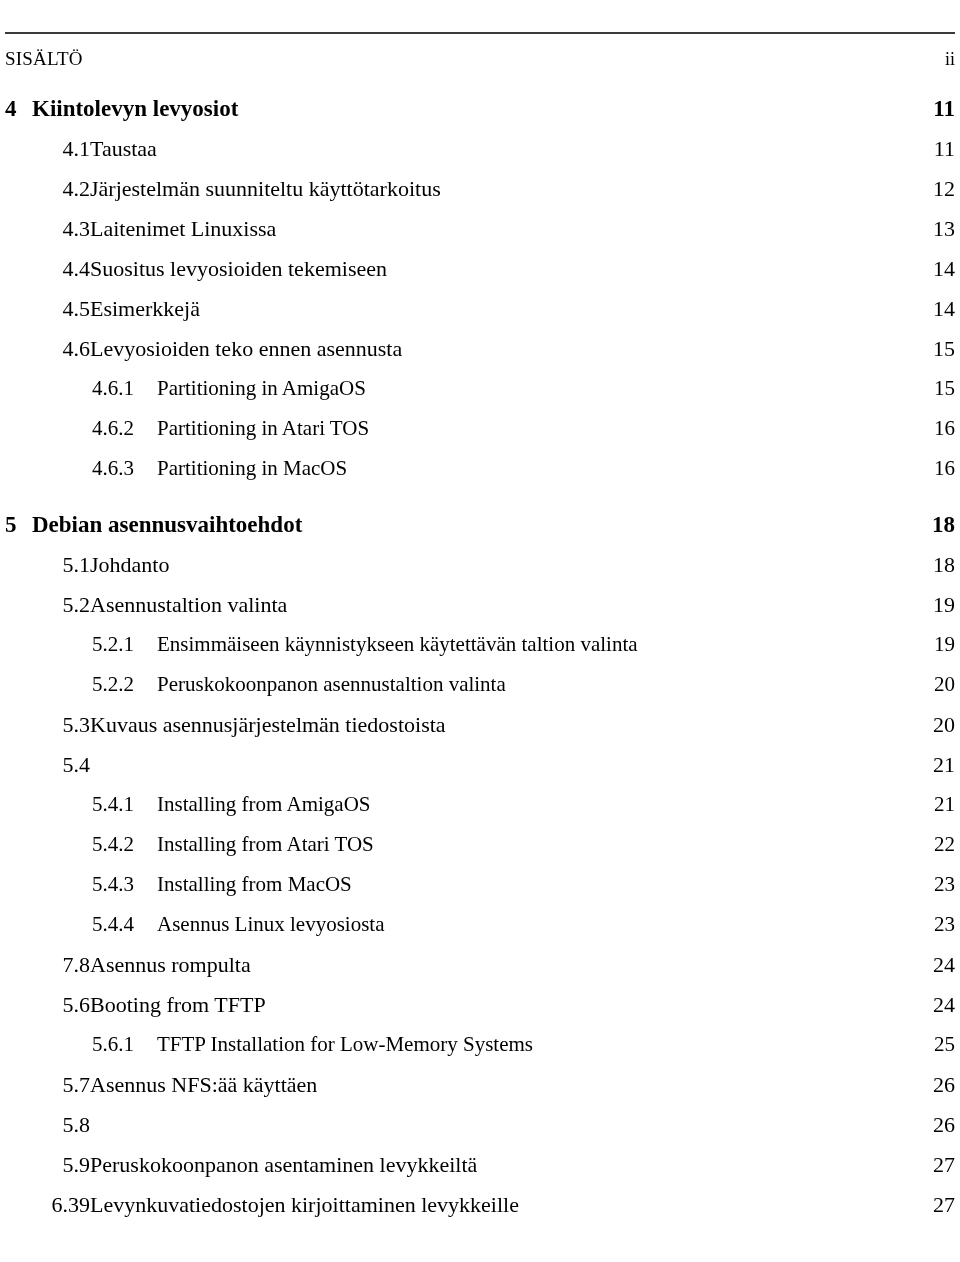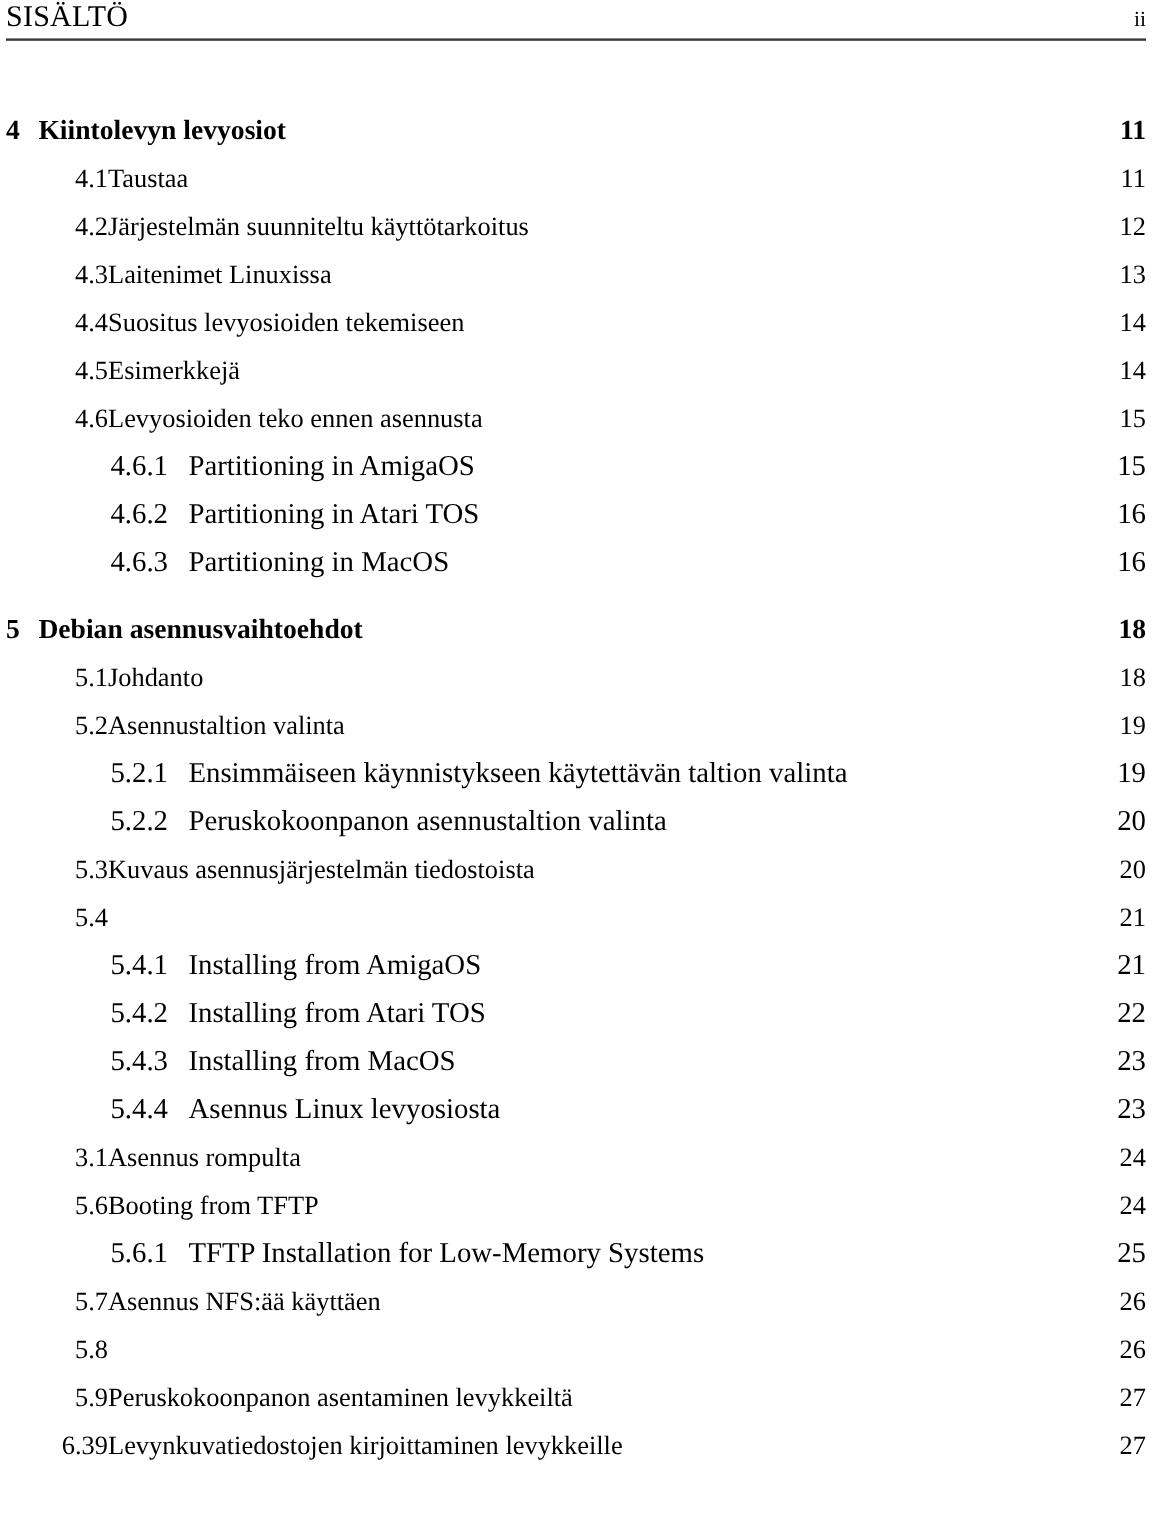--- a/index.html
+++ b/index.html
@@ -24,24 +24,25 @@
 
   
   .header {
     display: flex;
     align-items: baseline;
     justify-content: space-between;
     height: 28px;
     padding-top: 2px;
   }
   .header-title {
-    font-size: 25px;
+    font-size: 19px;
     letter-spacing: 0.2px;
     line-height: 26px;
     white-space: nowrap;
+    margin-top: 44px;
   }
   .header-page {
     font-size: 18px;
     line-height: 26px;
   }
   .header-rule {
     height: 2px;
     background: #3a3a3a;
     margin-top: 2px;
     width: 950px;
@@ -106,21 +107,21 @@
   .lvl0 .title  { }
   .lvl0 .pageno { width: 42px; }
   .lvl0 .leader { visibility: hidden; }
 
   
   .lvl1 { font-size: 22px; padding-left: 33px; box-sizing: border-box; width: 950px; }
   .lvl1 .num    { width: 52px; text-align: right; }
   .lvl1 .pageno { width: 40px; }
 
   
-  .lvl2 { font-size: 24px; padding-left: 87px; box-sizing: border-box; width: 950px; }
+  .lvl2 { font-size: 21px; padding-left: 87px; box-sizing: border-box; width: 950px; }
   .lvl2 .num    { width: 65px; }
   .lvl2 .pageno { width: 38px; }
 </style>
 </head>
 <body>
 
 <div class="page">
 
   <div class="header">
     <div class="header-title">SISÄLTÖ</div>
@@ -248,21 +249,21 @@
         <span class="leader"></span>
         <span class="pageno">23</span>
       </div>
       <div class="entry lvl2">
         <span class="num">5.4.4</span>
         <span class="title">Asennus Linux levyosiosta</span>
         <span class="leader"></span>
         <span class="pageno">23</span>
       </div>
       <div class="entry lvl1">
-        <span class="num">3.1</span>
+        <span class="num">7.8</span>
         <span class="title">Asennus rompulta</span>
         <span class="leader"></span>
         <span class="pageno">24</span>
       </div>
       <div class="entry lvl1">
         <span class="num">5.6</span>
         <span class="title">Booting from TFTP</span>
         <span class="leader"></span>
         <span class="pageno">24</span>
       </div>

